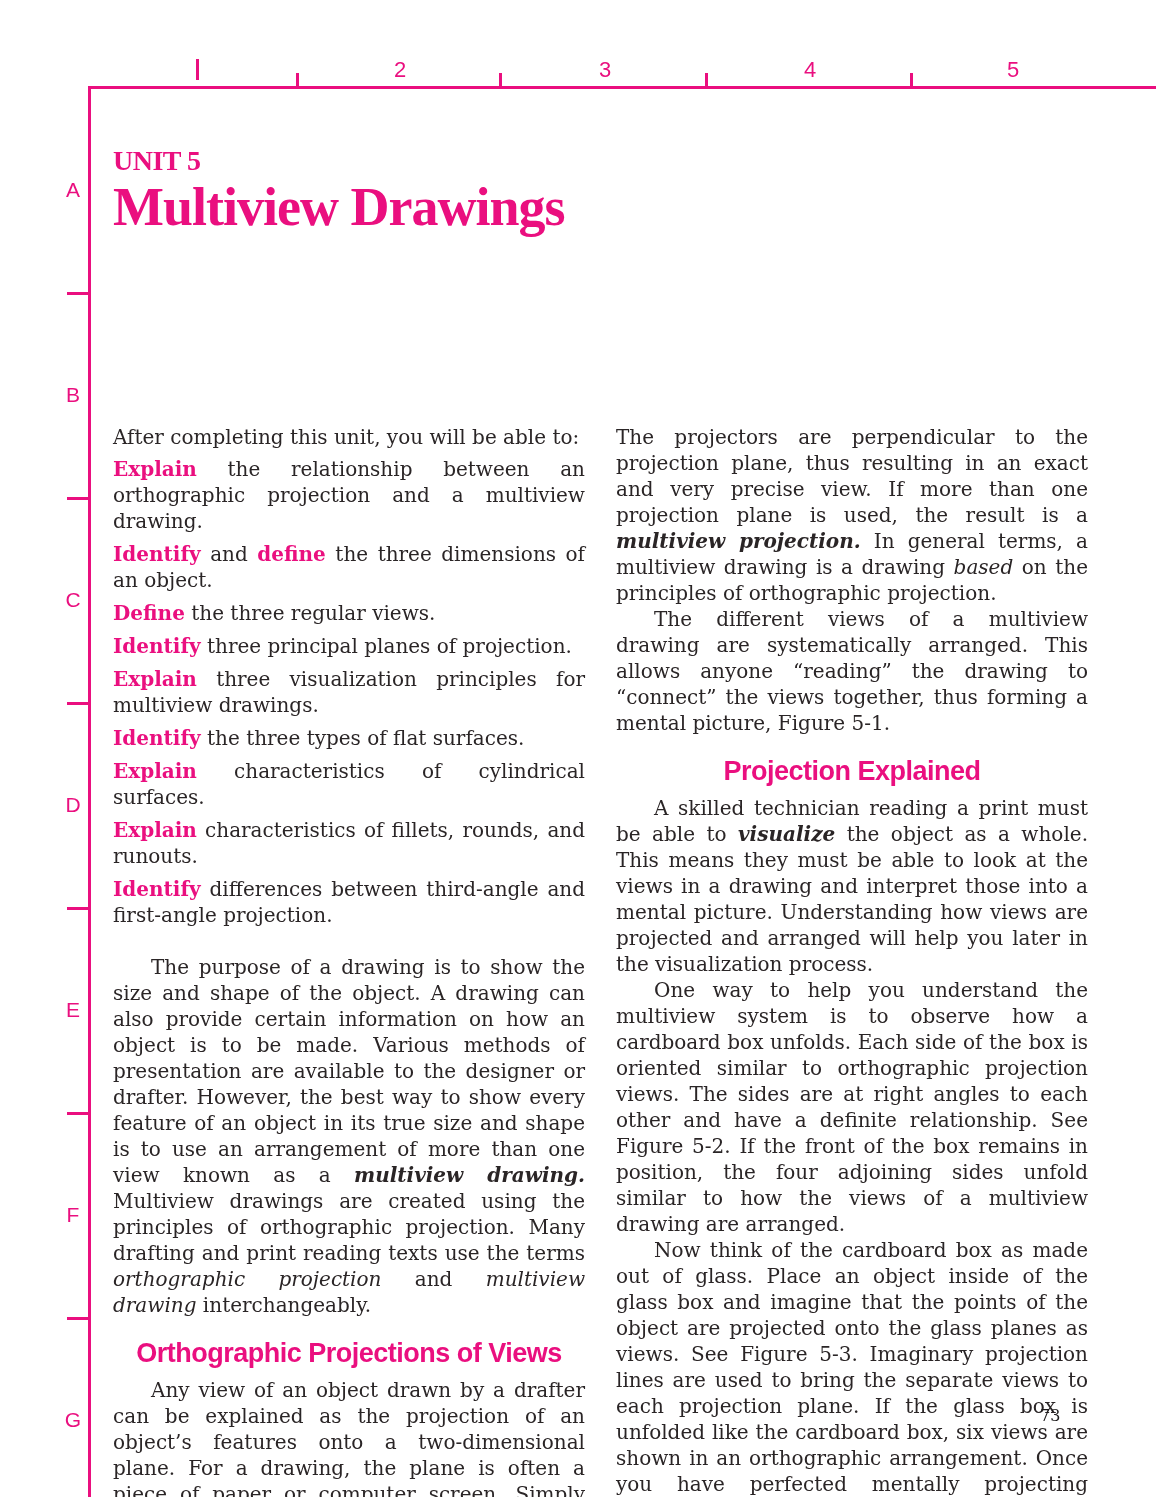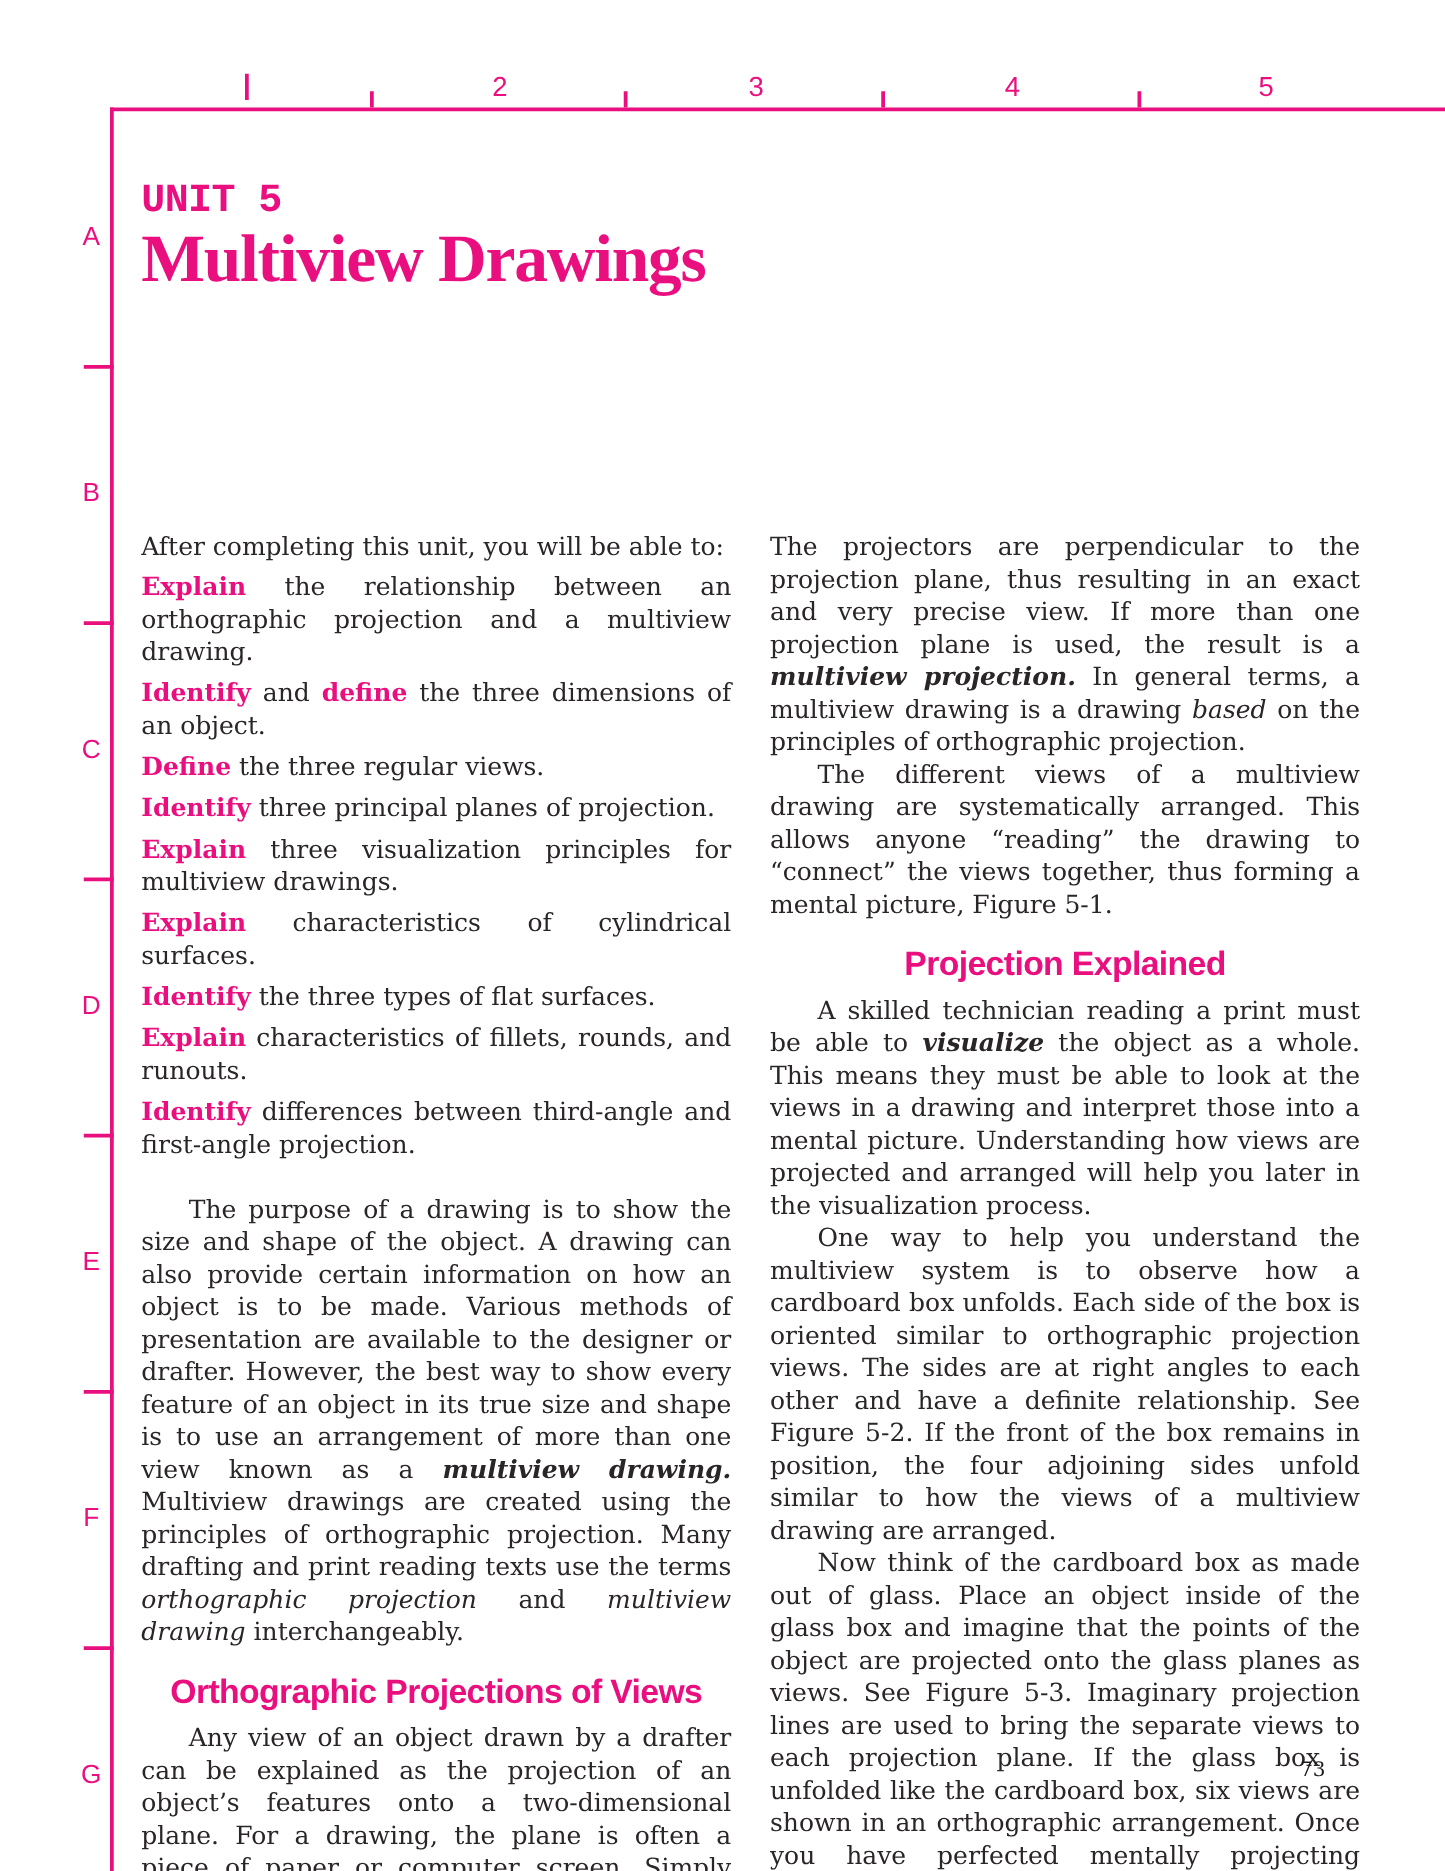--- a/index.html
+++ b/index.html
@@ -30,22 +30,22 @@
   .rtick{position:absolute;top:73px;width:3px;height:13px;background:var(--accent);}
   .zletter{
     position:absolute;left:60px;width:26px;text-align:center;
     font-family:"Liberation Sans",sans-serif;font-size:21px;line-height:26px;
     color:var(--accent);font-weight:400;
   }
   .ztick{position:absolute;left:67px;width:24px;height:3px;background:var(--accent);}
   
   .title-block{position:absolute;left:113px;top:146px;width:700px;}
   .unit-label{
-    font-family:Liberation Mono, monospace;font-weight:bold;
-    font-size:32px;line-height:30px;color:var(--accent);letter-spacing:-0.5px;
+    font-family:Liberation Serif, serif;font-weight:bold;
+    font-size:28px;line-height:30px;color:var(--accent);letter-spacing:-0.5px;
   }
   .page-title{
     font-family:Liberation Serif, serif;font-weight:bold;
     font-size:54px;line-height:50px;color:var(--accent);letter-spacing:-1px;
     margin-top:6px;
   }
   
   .col{position:absolute;top:424px;width:472px;font-size:20px;line-height:26px;text-align:justify;}
   .col-left{left:113px;}
   .col-right{left:616px;}
@@ -109,22 +109,22 @@
     <div class="page-title">Multiview Drawings</div>
   </div>
 
   <div class="col col-left">
     <p class="objectives-intro">After completing this unit, you will be able to:</p>
     <p class="objective"><span class="run-k">Explain</span><span class="run-p"> the relationship between an orthographic projection and a multiview drawing.</span></p>
     <p class="objective"><span class="run-k">Identify</span><span class="run-p"> and </span><span class="run-k">define</span><span class="run-p"> the three dimensions of an object.</span></p>
     <p class="objective"><span class="run-k">Define</span><span class="run-p"> the three regular views.</span></p>
     <p class="objective"><span class="run-k">Identify</span><span class="run-p"> three principal planes of projection.</span></p>
     <p class="objective"><span class="run-k">Explain</span><span class="run-p"> three visualization principles for multiview drawings.</span></p>
+    <p class="objective"><span class="run-k">Identify</span><span class="run-p"> the three types of flat surfaces.</span></p>
     <p class="objective"><span class="run-k">Explain</span><span class="run-p"> characteristics of cylindrical surfaces.</span></p>
-    <p class="objective"><span class="run-k">Identify</span><span class="run-p"> the three types of flat surfaces.</span></p>
     <p class="objective"><span class="run-k">Explain</span><span class="run-p"> characteristics of fillets, rounds, and runouts.</span></p>
     <p class="objective"><span class="run-k">Identify</span><span class="run-p"> differences between third-angle and first-angle projection.</span></p>
 
     <p class="body-par ind first-par"><span class="run-p">The purpose of a drawing is to show the size and shape of the object. A drawing can also provide certain information on how an object is to be made. Various methods of presentation are available to the designer or drafter. However, the best way to show every feature of an object in its true size and shape is to use an arrangement of more than one view known as a </span><span class="run-bi">multiview drawing.</span><span class="run-p"> Multiview drawings are created using the principles of orthographic projection. Many drafting and print reading texts use the terms </span><span class="run-i">orthographic projection</span><span class="run-p"> and </span><span class="run-i">multiview drawing</span><span class="run-p"> interchangeably.</span></p>
 
     <h2 class="section-heading">Orthographic Projections of Views</h2>
 
     <p class="body-par ind"><span class="run-p">Any view of an object drawn by a drafter can be explained as the projection of an object’s features onto a two-dimensional plane. For a drawing, the plane is often a piece of paper or computer screen. Simply defined, </span></p>
   </div>
 

